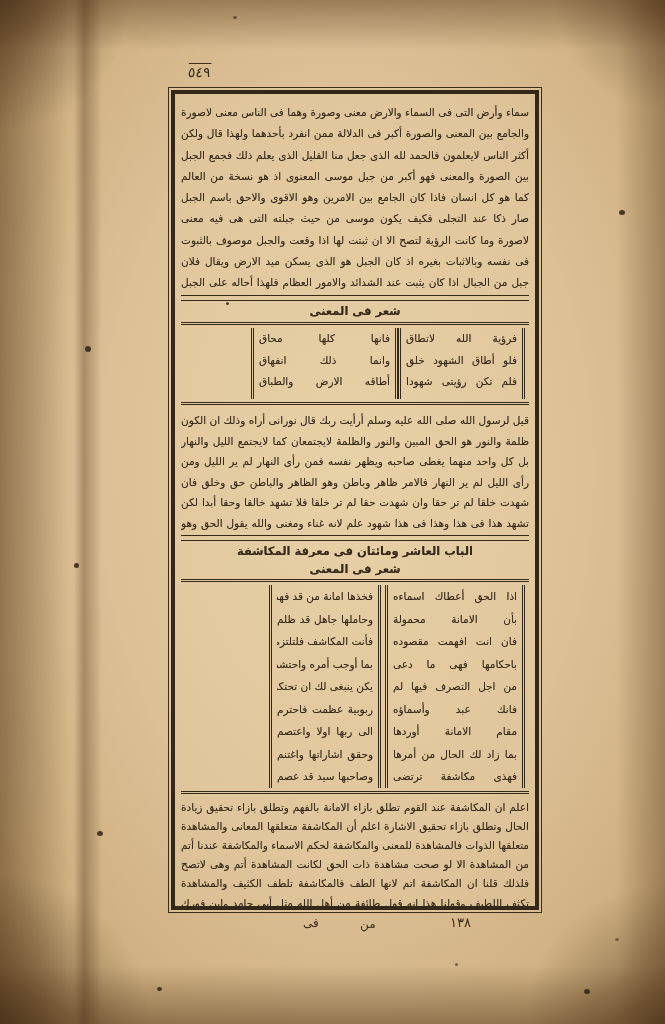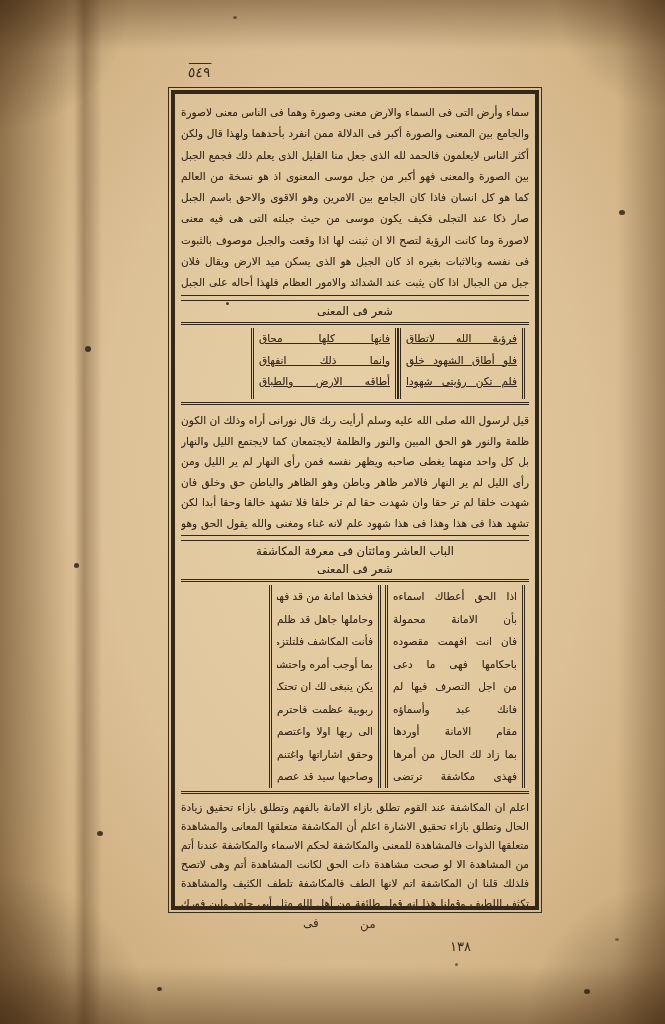--- a/index.html
+++ b/index.html
@@ -37,47 +37,47 @@
     margin:0;text-align:justify;overflow:hidden;
     font-size:10.5px;color:#37291a;text-shadow:0 0 .5px #37291a66;
   }
   .prose span{display:inline;}
   .b1{height:192px;line-height:21.3px;margin-top:3px;}
   .b2{height:124px;line-height:20.6px;margin-top:5px;}
   .b3{height:112px;line-height:19.2px;margin-top:4px;}
   .hrule{height:4px;border-top:1px solid #342818;border-bottom:1px solid #342818;margin:1px 0;}
   .section-header{
     height:19px;line-height:19px;text-align:center;font-size:11.5px;
-    color:#37291a;text-shadow:0 0 .5px #37291a66;margin:0;
+    color:#37291a;text-shadow:0 0 .5px #37291a66;margin:0;font-weight:bold;
   }
   .chapter-header{height:18px;line-height:18px;}
   .poem{
     display:flex;direction:rtl;align-items:stretch;
     border-top:3px double #342818;border-bottom:3px double #342818;
     padding:3px 0;margin-top:1px;
   }
   .poem-col{
     box-sizing:border-box;
     border-right:3px double #342818;border-left:3px double #342818;
     padding:0 5px;
   }
   .poem-1{min-height:71px;}
   .poem-1 .col-first{width:127px;}
   .poem-1 .col-second{width:147px;}
-  .poem-1 .verse{height:21.5px;line-height:21.5px;text-decoration:underline;}
+  .poem-1 .verse{height:21.5px;line-height:21.5px;}
   .poem-2 .col-first{width:140px;margin-left:4px;}
   .poem-2 .col-second{width:112px;}
   .poem-2 .verse{height:22.5px;line-height:22.5px;}
   .poem{padding-right:4px;}
   .verse{
     font-size:10.5px;color:#37291a;text-shadow:0 0 .5px #37291a66;
     text-align:justify;text-align-last:justify;white-space:nowrap;overflow:hidden;
   }
   .footer-text{position:absolute;color:#3b2d1b;font-size:12px;direction:rtl;}
-  .page-number{left:450px;top:915px;font-size:13px;letter-spacing:1px;margin-top:24px;}
+  .page-number{left:450px;top:915px;font-size:13px;letter-spacing:1px;}
   .catchword-1{left:360px;top:917px;}
   .catchword-2{left:303px;top:916px;}
   .speck{position:absolute;background:#2f2315;border-radius:50%;opacity:.85;}
   .s1{left:619px;top:210px;width:6px;height:5px;}
   .s2{left:85px;top:346px;width:6px;height:6px;}
   .s3{left:74px;top:563px;width:5px;height:5px;}
   .s4{left:97px;top:831px;width:6px;height:5px;}
   .s5{left:584px;top:989px;width:6px;height:5px;}
   .s6{left:157px;top:987px;width:5px;height:4px;}
   .s7{left:226px;top:302px;width:3px;height:3px;}

